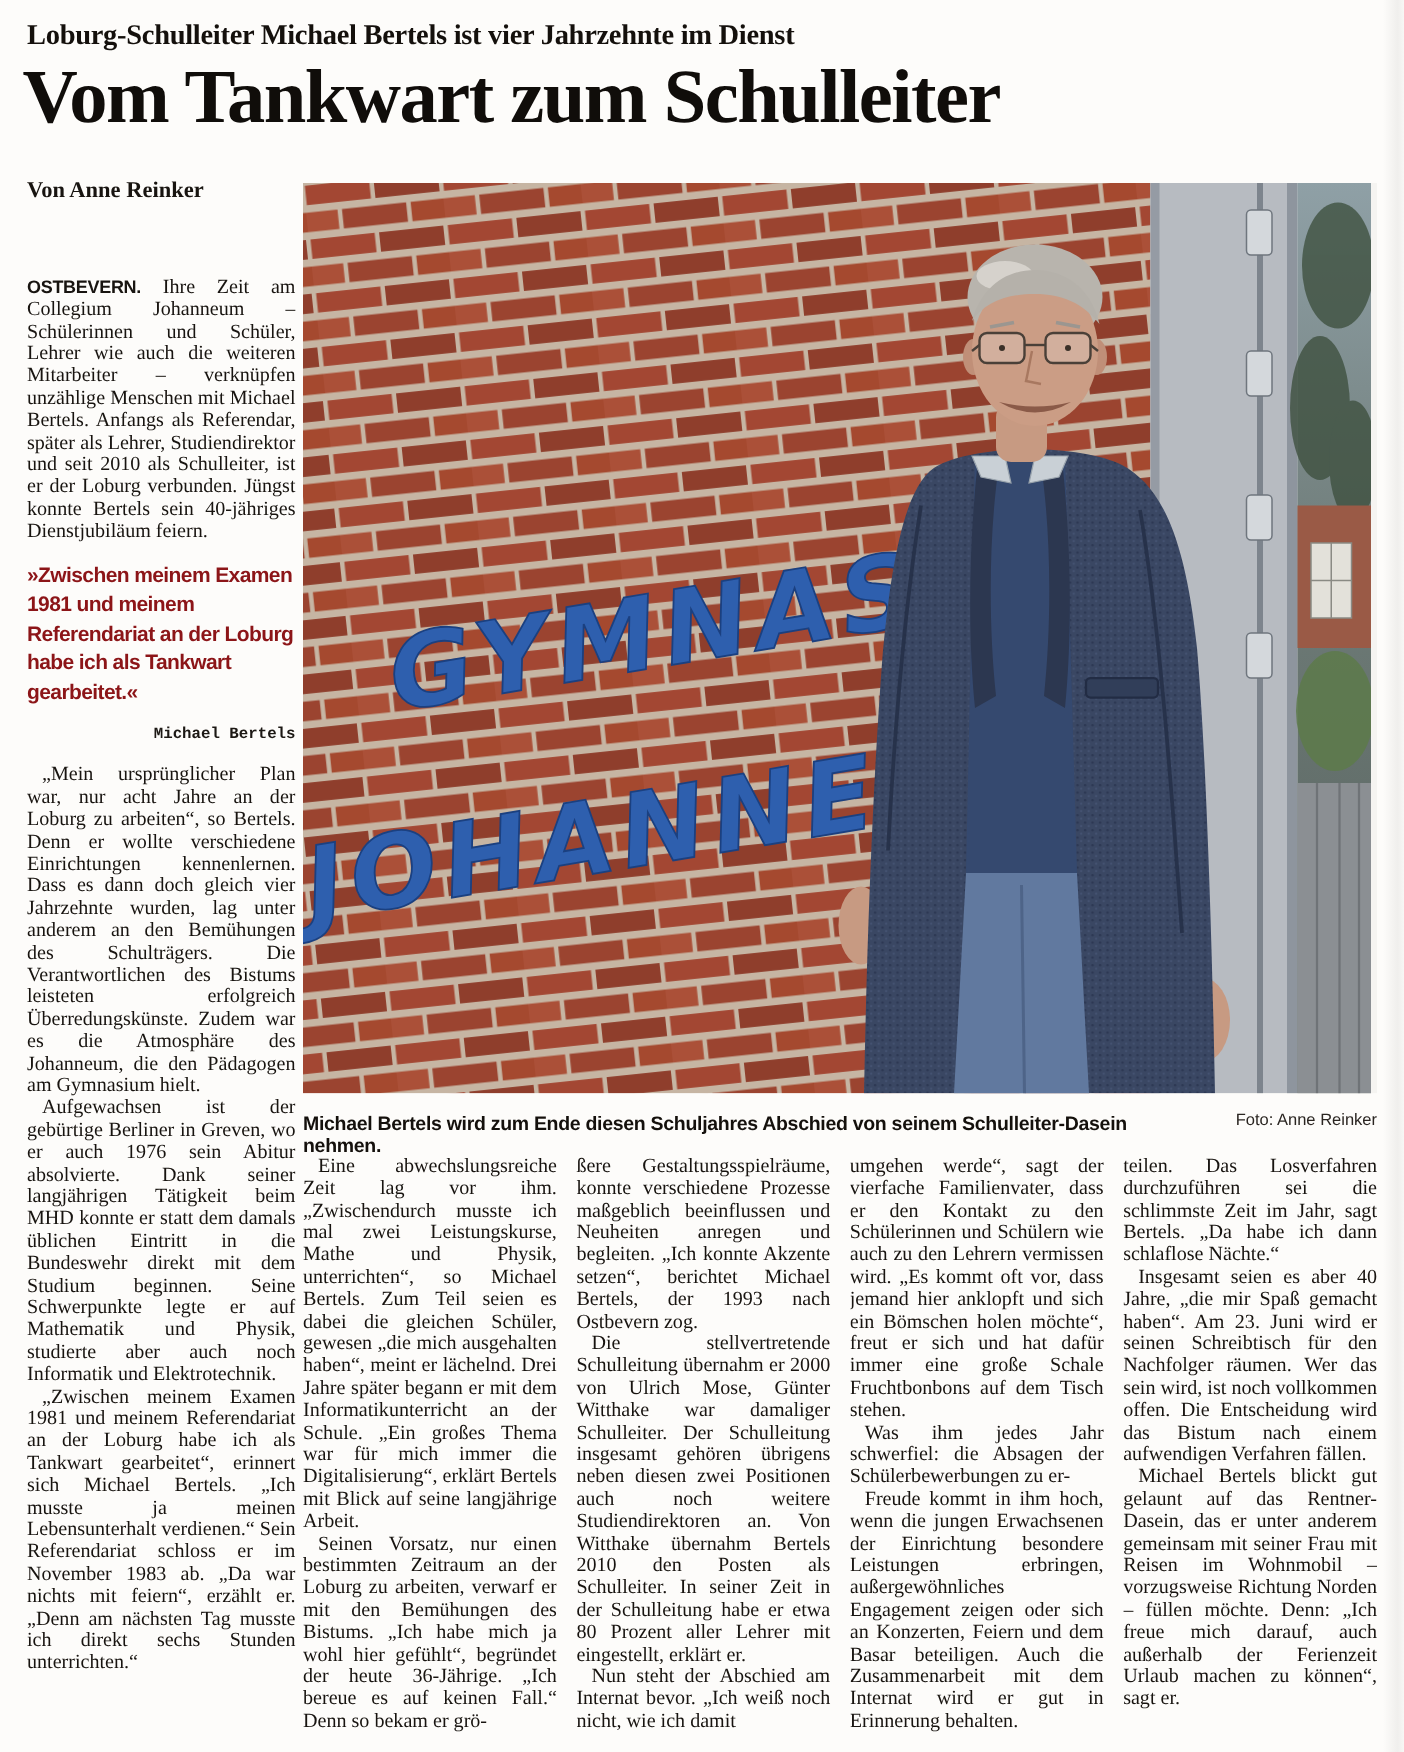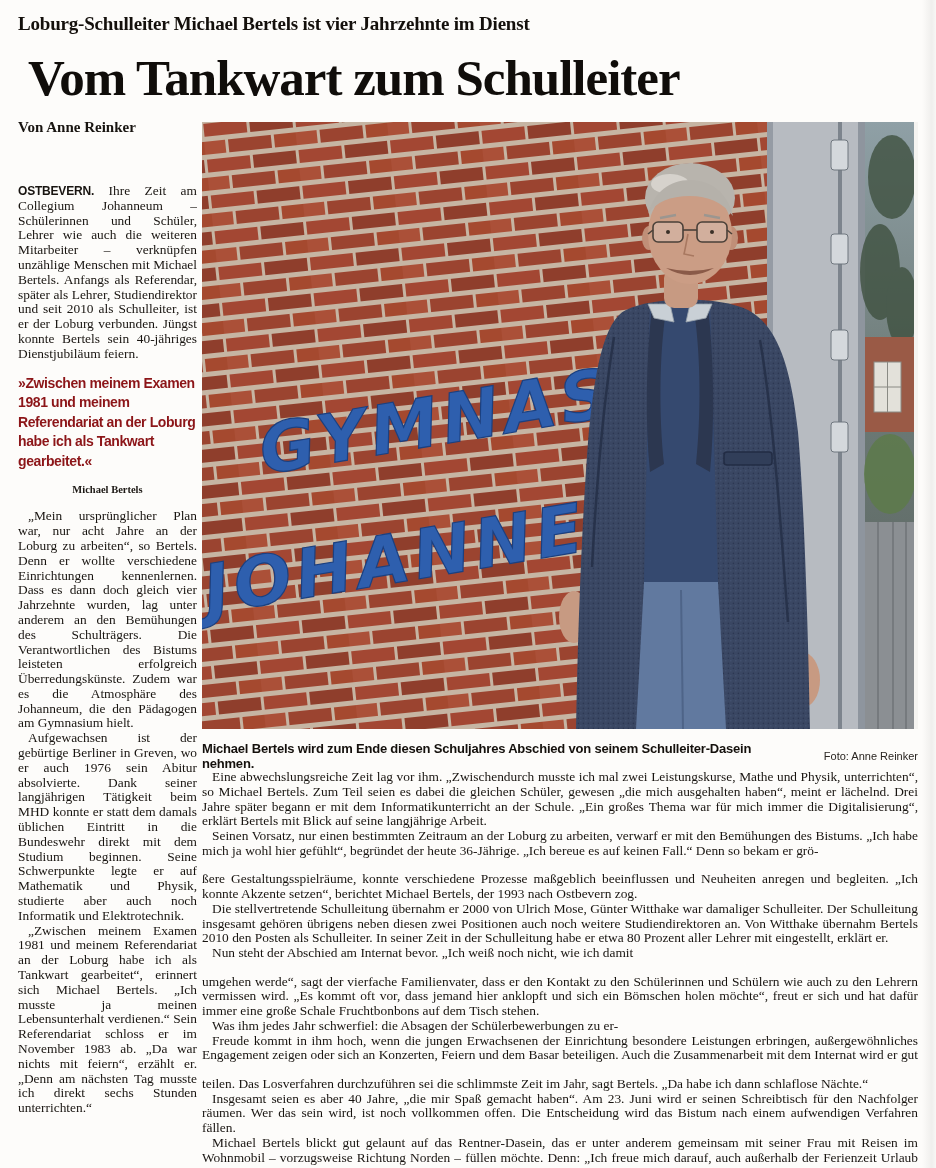--- a/index.html
+++ b/index.html
@@ -12,21 +12,21 @@
   .page {
     position:relative; width:936px; height:1168px;
     background:#fdfcfa;
   }
   .kicker {
     position:absolute; left:18px; top:13px;
     font-size:19px; font-weight:bold; letter-spacing:-0.2px;
     color:#14100c; white-space:nowrap;
   }
   .headline {
-    position:absolute; left:15px; top:36px; margin:13px;
+    position:absolute; left:15px; top:36px; margin:0;
     font-size:51px; font-weight:bold; letter-spacing:-1px;
     color:#100d0a; white-space:nowrap;
   }
   .byline {
     position:absolute; left:18px; top:119px;
     font-size:15px; font-weight:bold;
   }
   
   .left-col {
     position:absolute; left:18px; top:148px; width:179px; height:1014px;
@@ -40,41 +40,41 @@
     font-family:"Liberation Sans", sans-serif;
     font-weight:bold; font-size:12px; letter-spacing:-0.2px;
   }
   .pullquote { margin:12px 0 12px 0; }
   .pq-text {
     font-family:"Liberation Sans", sans-serif;
     font-weight:bold; font-size:14px; line-height:19.6px;
     letter-spacing:-0.4px; color:#8c1518; text-align:left;
   }
   .pq-attr {
-    font-family:Liberation Serif, serif;
+    font-family:Liberation Mono, monospace;
     font-weight:bold; font-size:10.5px; color:#1c1814;
-    margin-top:11px; text-align:center;
+    margin-top:11px; text-align:right;
   }
   
   .photo {
     position:absolute; left:202px; top:122px; width:716px; height:607px;
     overflow:hidden;
   }
   .caption-row {
     position:absolute; left:202px; top:741px; width:716px;
-    display:flex; justify-content:space-between; align-items:center;
+    display:flex; justify-content:space-between; align-items:flex-start;
     font-family:"Liberation Sans", sans-serif;
     gap:20px;
   }
   .caption { font-size:13px; font-weight:bold; letter-spacing:-0.2px; color:#14100c; }
   .credit  { font-size:11px; color:#2a2521; white-space:nowrap; }
   
   .bottom-cols {
     position:absolute; left:202px; top:770px; width:716px; height:396px;
-    display:flex; gap:13px; overflow:hidden;flex-direction:column;
+    display:flex; gap:13px; overflow:hidden;
   }
   .bcol {
     flex:1 1 0; text-align:justify; overflow:hidden;
     font-size:13.4px; line-height:14.8px;
     hyphens:auto; -webkit-hyphens:auto;
   }
   .bcol p { margin:0; }
   
   .scan-edge {
     position:absolute; right:0; top:0; width:14px; height:1168px;

